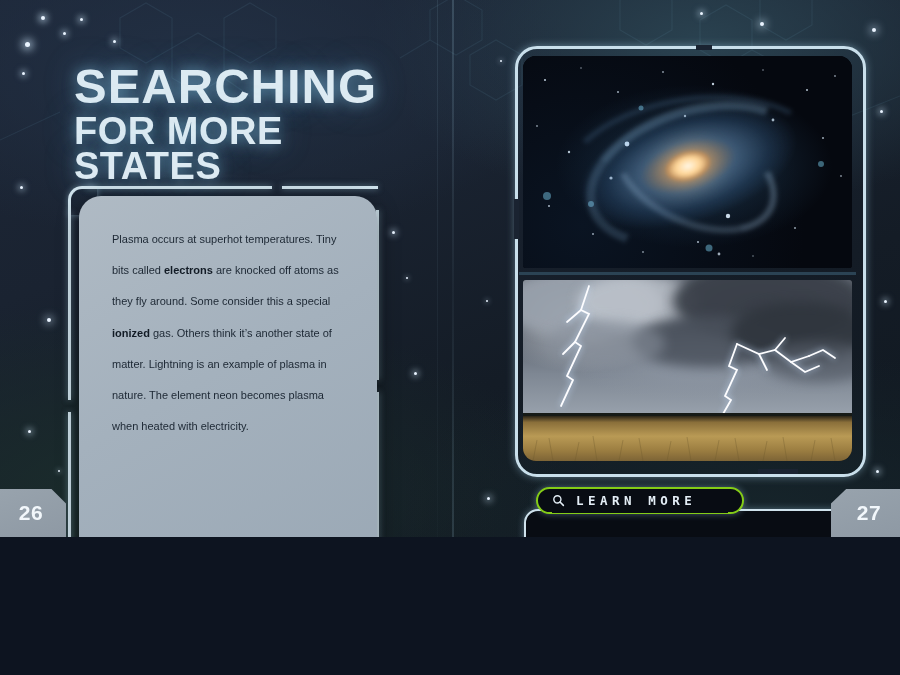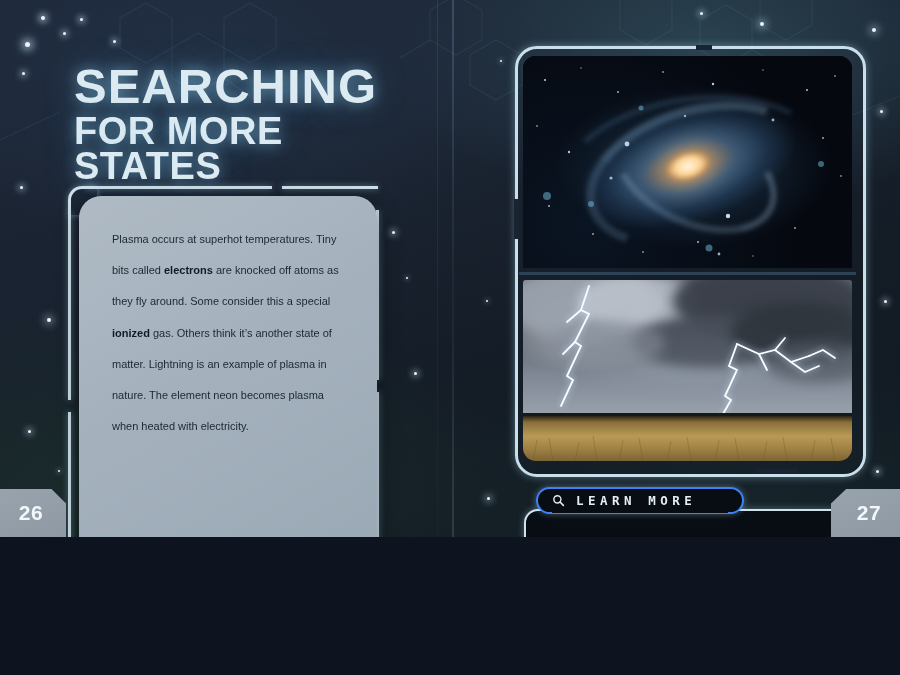--- a/index.html
+++ b/index.html
@@ -84,21 +84,21 @@
   .cloud{position:absolute;border-radius:50%;filter:blur(6px);}
   .field{position:absolute;left:0;right:0;bottom:0;height:25%;
     background:linear-gradient(180deg,#2a2418 0%, #8a6f3a 14%, #b99a55 45%, #9d7f42 75%, #7d6436 100%);}
   .horizon{position:absolute;left:0;right:0;bottom:25%;height:3px;background:#161a16;filter:blur(.5px);}
 
   
   .lm{position:absolute;left:524px;top:509px;width:325px;height:97px;
     background:#080c13;border:2px solid #cfe2ec;border-radius:14px;
     box-shadow:0 0 7px rgba(170,215,240,.4);}
   .lm-tab{position:absolute;left:536px;top:487px;width:208px;height:27px;
-    background:#080c13;border:2px solid #3b82f6;border-radius:14px;
+    background:#080c13;border:2px solid #84cc16;border-radius:14px;
     box-shadow:0 0 7px rgba(170,215,240,.4);display:flex;align-items:center;gap:11px;padding-left:14px;
     box-sizing:border-box;z-index:3;}
   .lm-mask{position:absolute;left:552px;top:507px;width:176px;height:6px;background:#080c13;z-index:4;}
   .lm-label{color:#e4eef6;font-size:12.5px;letter-spacing:4.5px;font-weight:700;
     font-family:"DejaVu Sans Mono",monospace;}
   .lm-body{position:absolute;left:538px;top:522px;width:300px;
     color:#dfe9f2;font-size:11.4px;line-height:19.4px;letter-spacing:.2px;
     font-family:"DejaVu Sans Mono",monospace;z-index:5;}
 
   

